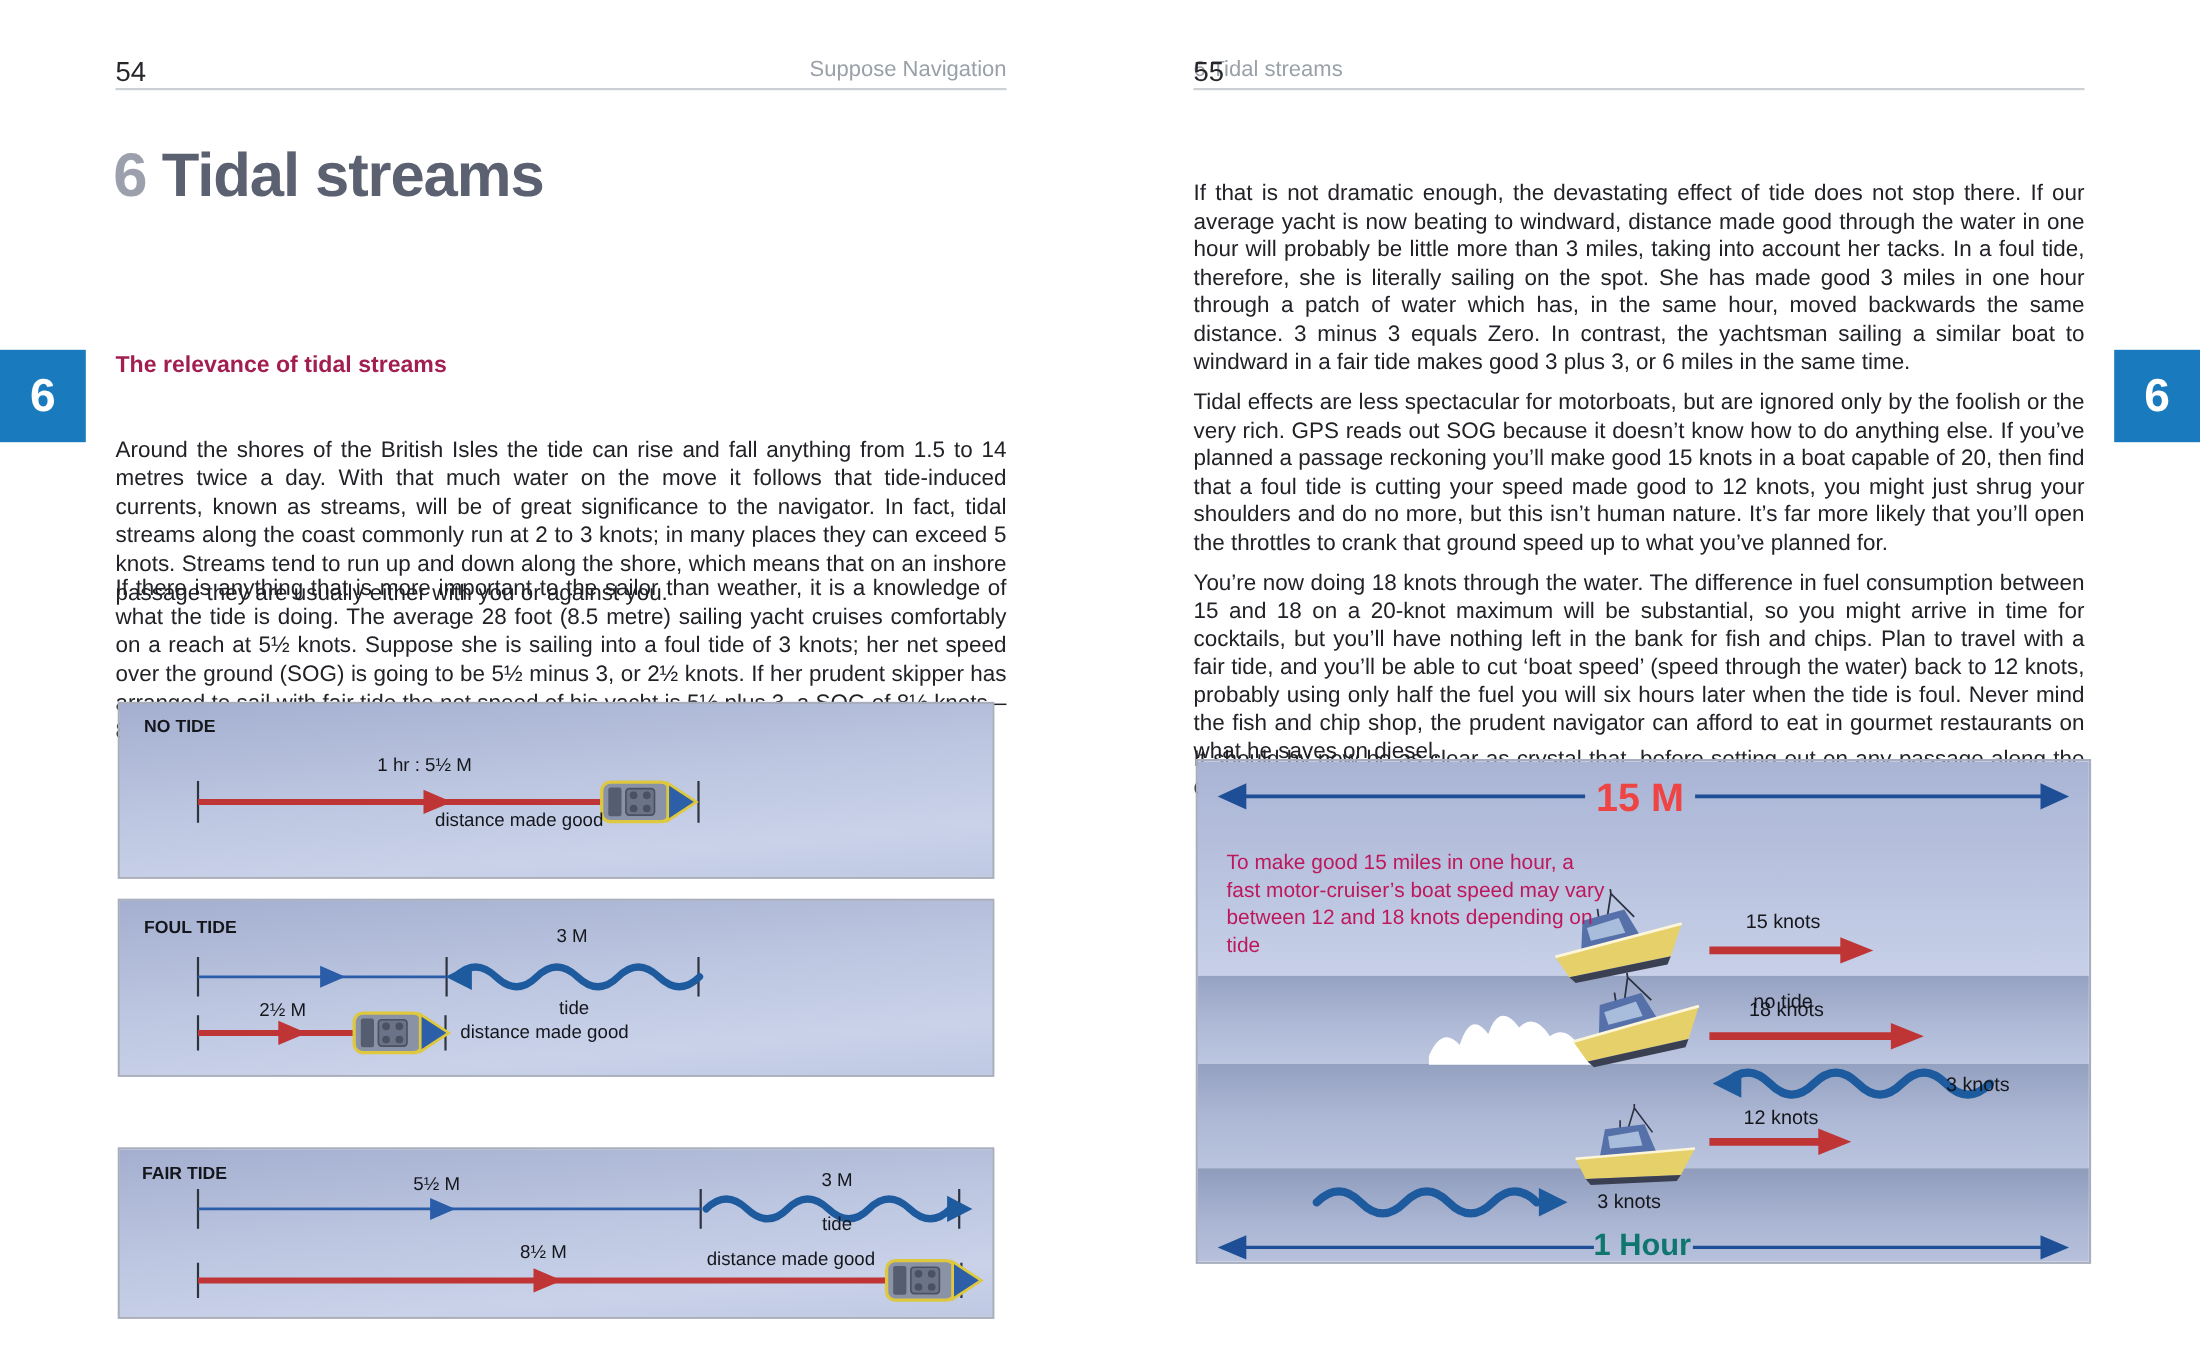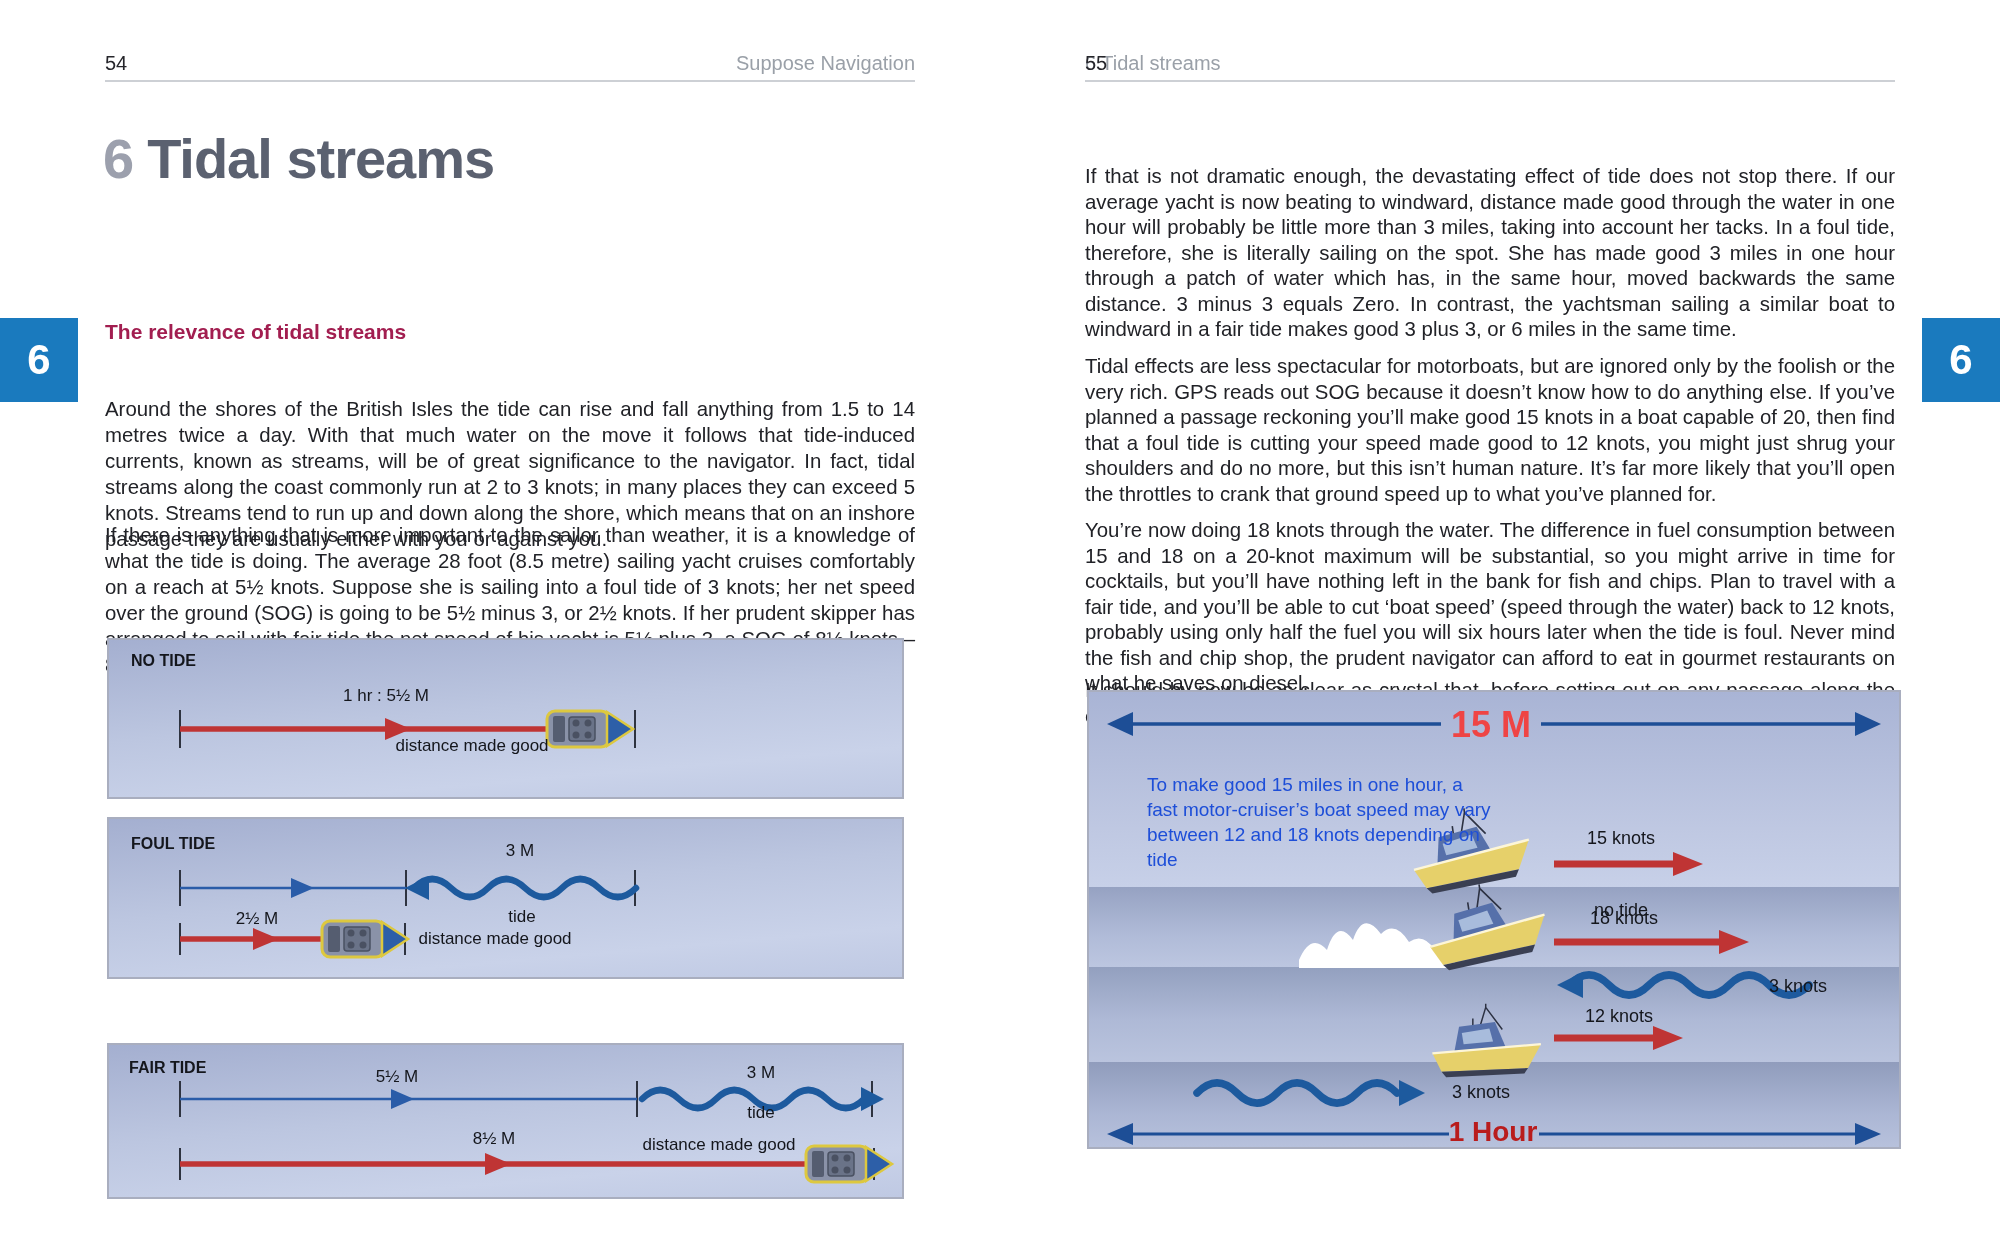--- a/index.html
+++ b/index.html
@@ -1,20 +1,20 @@
 <!DOCTYPE html>
 <html><head>
 <meta charset="utf-8">
 <style>
   html,body{margin:0;padding:0;background:#ffffff;}
   .sheet{position:relative;width:2000px;height:1235px;background:#ffffff;overflow:hidden;
          font-family:"Liberation Sans","DejaVu Sans",sans-serif;color:#1e1f23;}
   .abs{position:absolute;}
   
-  .pagenum{font-size:20px;color:#26262b;}
+  .pagenum{font-size:25px;color:#26262b;}
   .runhead{font-size:20px;color:#9aa0a8;}
   .hrule{height:2px;background:#cdd0d5;}
   
   .chapter{font-size:56px;font-weight:bold;letter-spacing:-1px;}
   .ch-num{color:#9ca0ad;margin-right:14px;}
   .ch-txt{color:#5b6170;}
   
   .tab{background:#1a7abe;color:#ffffff;font-size:42px;font-weight:bold;
        display:flex;align-items:center;justify-content:center;}
   
@@ -28,22 +28,22 @@
   .dlabel{font-size:17px;color:#14161c;white-space:nowrap;}
   .center{transform:translateX(-50%);}
   
   .rdiag{border:2px solid #a9aebf;overflow:hidden;}
   .band{position:absolute;left:0;right:0;}
   .band1{background:linear-gradient(180deg,#a9b4d5 0%,#bfc8e2 70%,#c7d0e8 100%);}
   .band2{background:linear-gradient(180deg,#96a2c2 0%,#b0bbd8 60%,#bcc6e0 100%);}
   .band3{background:linear-gradient(180deg,#93a0bf 0%,#aeb9d6 55%,#bac4de 100%);}
   .band4{background:linear-gradient(180deg,#909cbc 0%,#abb6d4 60%,#b7c1dc 100%);}
   .big-blue{font-size:36px;font-weight:bold;color:#ef4444;white-space:nowrap;}
-  .mid-blue{font-size:28px;font-weight:bold;color:#b91c1c;white-space:nowrap;}
-  .caption{font-size:19px;line-height:25px;color:#1d4ed8;width:345px;margin-left:32px;}
+  .mid-blue{font-size:28px;font-weight:bold;color:#0f766e;white-space:nowrap;}
+  .caption{font-size:19px;line-height:25px;color:#be185d;width:345px;}
   .knots{font-size:18px;color:#14161c;white-space:nowrap;}
   svg{display:block;}
 </style>
 </head>
 <body>
 
 <div class="sheet">
 
   <div class="abs pagenum" style="left:105px;top:52px;">54</div>
   <div class="abs runhead" style="left:105px;top:52px;width:810px;text-align:right;">Suppose Navigation</div>

